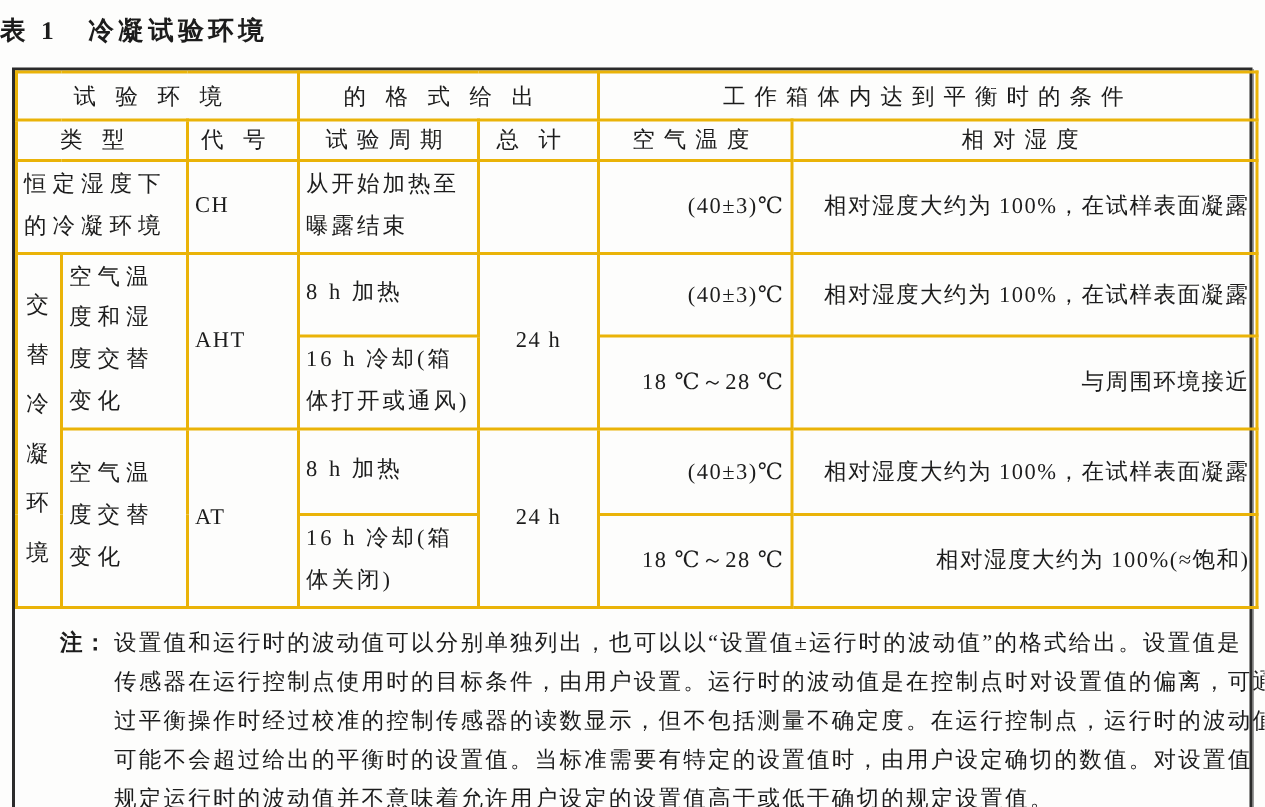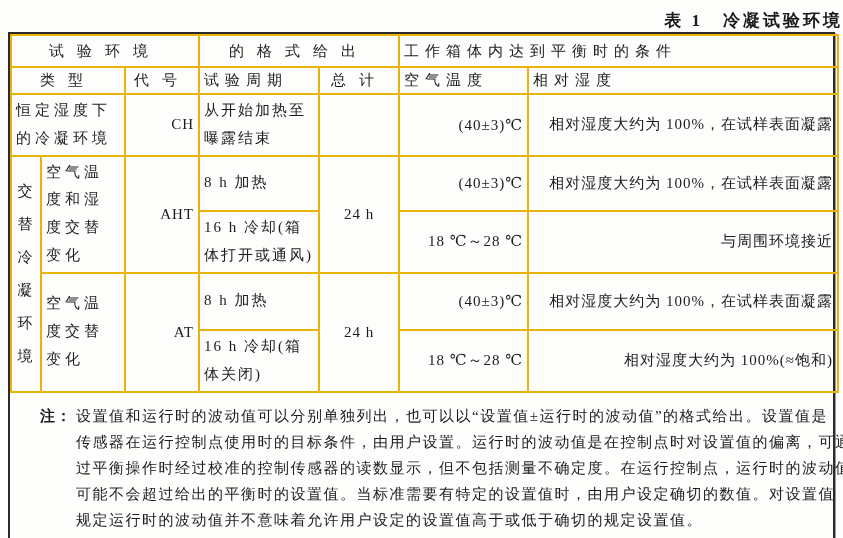--- a/index.html
+++ b/index.html
@@ -4,25 +4,26 @@
 <style>
   html,body{margin:0;padding:0;}
   body{
     width:843px;height:538px;
     background:#fdfdfc;
     font-family:"Liberation Serif","DejaVu Serif",serif;
     color:#1c1c1c;
     overflow:hidden;
   }
   .page-title{
-    text-align:right;
+    text-align:left;
     font-size:17px;
     font-weight:bold;
     letter-spacing:3px;
     padding-top:9px;
+    margin-bottom:13px;
   }
   .doc-box{
     width:823px;
     margin-left:8px;
     border:2px solid #2b2b2b;
     background:#fdfdfc;
     box-shadow:1px 1px 0 #9a9a9a;
   }
   table.env{
     border-collapse:collapse;
@@ -38,34 +39,34 @@
     overflow:hidden;
   }
   tr.r-h1{height:32px;}
   tr.r-h2{height:27px;}
   tr.r-ch{height:59px;}
   tr.r-s1{height:55px;}
   tr.r-s2{height:55px;}
   tr.r-s3{height:54px;padding-left:12px;}
   tr.r-s4{height:53px;}
   .ls-l{text-align:center;letter-spacing:13px;padding-left:15px;}
-  .ls-m{text-align:left;letter-spacing:6px;padding-left:8px;}
+  .ls-m{text-align:center;letter-spacing:6px;padding-left:8px;}
   .cell-type{
     text-align:left;
     padding-left:7px;
     letter-spacing:4px;
     line-height:1.85;
   }
   .cell-cycle{
     text-align:left;
     padding-left:9px;
     letter-spacing:2px;
     line-height:1.85;
   }
-  .cell-code{text-align:right;letter-spacing:1px;}
+  .cell-code{text-align:left;letter-spacing:1px;}
   .cell-total{text-align:center;letter-spacing:1px;}
   .cell-temp{text-align:right;padding-left:12px;letter-spacing:1px;}
   .cell-hum{text-align:right;padding-left:17px;letter-spacing:1px;}
   .v-label{
     width:17px;
     margin:16px auto;
     word-break:break-all;
     line-height:33px;
     text-align:left;
   }

